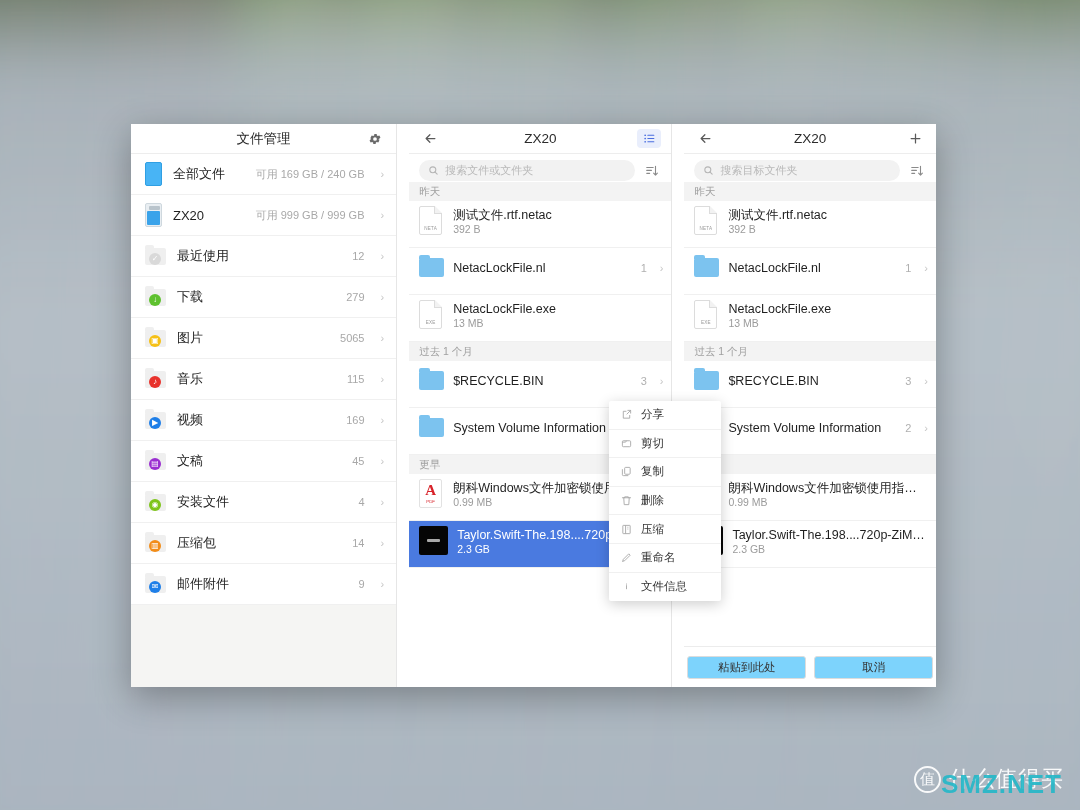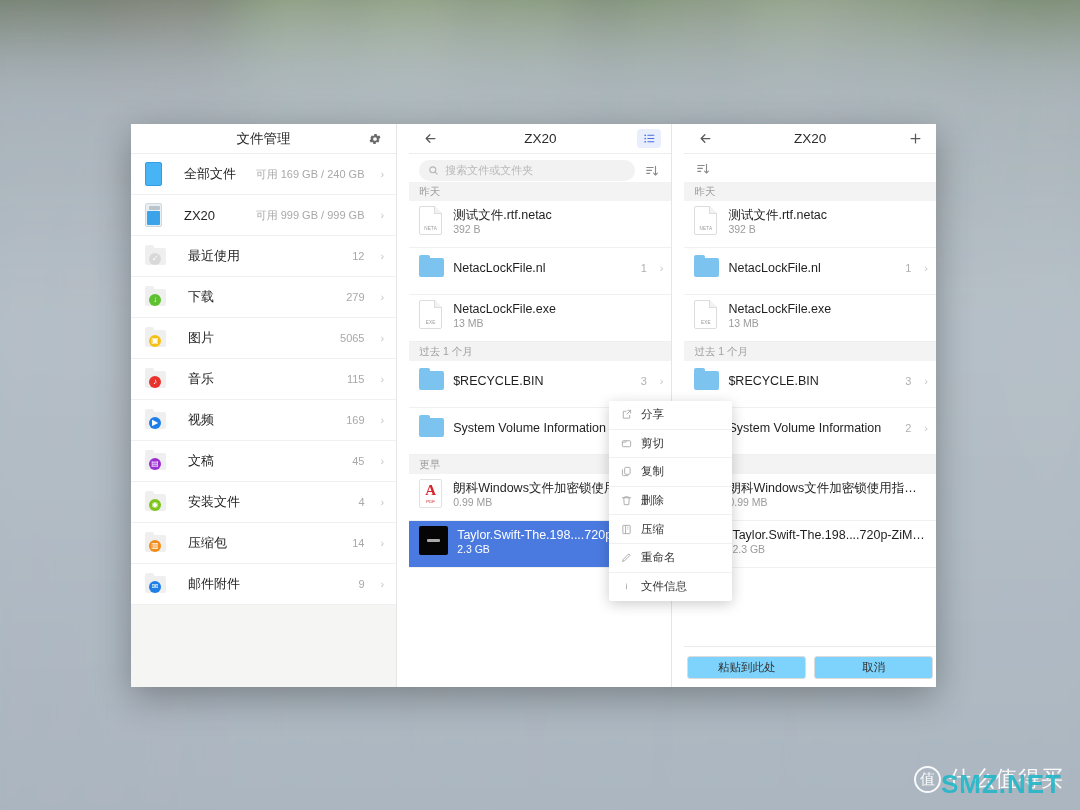--- a/index.html
+++ b/index.html
@@ -166,21 +166,21 @@
     display: flex; align-items: center; justify-content: center;
   }
   .vid-bar { width: 13px; height: 3px; background: #a9a9a9; border-radius: 1px; }
 
   
   .side-row {
     height: 41px; display: flex; align-items: center; gap: 11px;
     padding: 0 12px 0 14px; background: #fff;
     border-bottom: 1px solid #f0f0f0; cursor: pointer;
   }
-  .side-label { font-size: 13px; color: #1f1f1f; flex: 1; margin-left: 11px; }
+  .side-label { font-size: 13px; color: #1f1f1f; flex: 1; }
   .side-value { font-size: 11px; color: #a8a8a8; margin-right: 5px; }
   .side-sec {
     height: 30px; background: #f3f3f3; display: flex; align-items: center;
     padding: 0 14px; font-size: 11px; color: #a3a3a3;
   }
   .cat-ico { position: relative; width: 21px; height: 17px; flex: 0 0 21px; }
   .cat-ico .f {
     position: absolute; inset: 0; background: #efefef; border-radius: 2px;
   }
   .cat-ico .f::before {
@@ -200,21 +200,21 @@
   .usb-ico {
     width: 17px; height: 24px; flex: 0 0 17px; border-radius: 2px;
     background: #e9eef2; border: 1px solid #cfd8de; position: relative;
     display:flex; align-items:flex-end; justify-content:center;
   }
   .usb-ico .body { width: 13px; height: 14px; background: #3aa3ea; border-radius: 1px; margin-bottom:1px; }
   .usb-ico .cap { position:absolute; top:2px; left:3px; width:11px; height:4px; background:#b9c4cc; border-radius:1px;}
 
   
   #ctx-menu {
-    position: absolute; left: 478px; top: 277px; width: 123px;
+    position: absolute; left: 478px; top: 277px; width: 112px;
     background: #fff; box-shadow: 0 3px 14px rgba(0,0,0,.20);
     z-index: 50; border-radius: 2px;
   }
   .ctx-item {
     height: 28.6px; display: flex; align-items: center; gap: 9px;
     padding: 0 12px; font-size: 11.5px; color: #333; cursor: pointer;
     border-bottom: 1px solid #f0f0f0;
   }
   .ctx-item:last-child { border-bottom: none; }
   .ctx-ico { width: 11px; height: 11px; display:flex; align-items:center; justify-content:center; color:#a8a8a8; }
@@ -512,20 +512,27 @@
       <div class="pane-title">ZX20</div>
       <div class="hdr-spacer"></div>
       <div class="hdr-btn">
         <svg width="15" height="15" viewBox="0 0 24 24" fill="none" stroke="#5a5a5a" stroke-width="2" stroke-linecap="round">
           <path d="M12 5v14M5 12h14"></path>
         </svg>
       </div>
     </div>
 
     <div class="search-row">
+      <div class="search-box">
+        <svg width="11" height="11" viewBox="0 0 24 24" fill="none" stroke="#b5b5b5" stroke-width="2.4">
+          <circle cx="10.5" cy="10.5" r="6.5"></circle>
+            <path d="M20 20l-4.6-4.6" stroke-linecap="round"></path>
+        </svg>
+        <span class="search-ph">搜索目标文件夹</span>
+      </div>
       <div class="sort-btn">
         <svg width="14" height="14" viewBox="0 0 24 24" fill="none" stroke="#8a8a8a" stroke-width="1.9" stroke-linecap="round">
           <path d="M3 6h11M3 11h8M3 16h5M18 4v15M18 19l-3.2-3.4M18 19l3.2-3.4"></path>
         </svg>
       </div>
     </div>
 
     <div class="right-list-wrap" id="right-list">
         <div class="sec-head">昨天</div>
         <div class="file-row">

